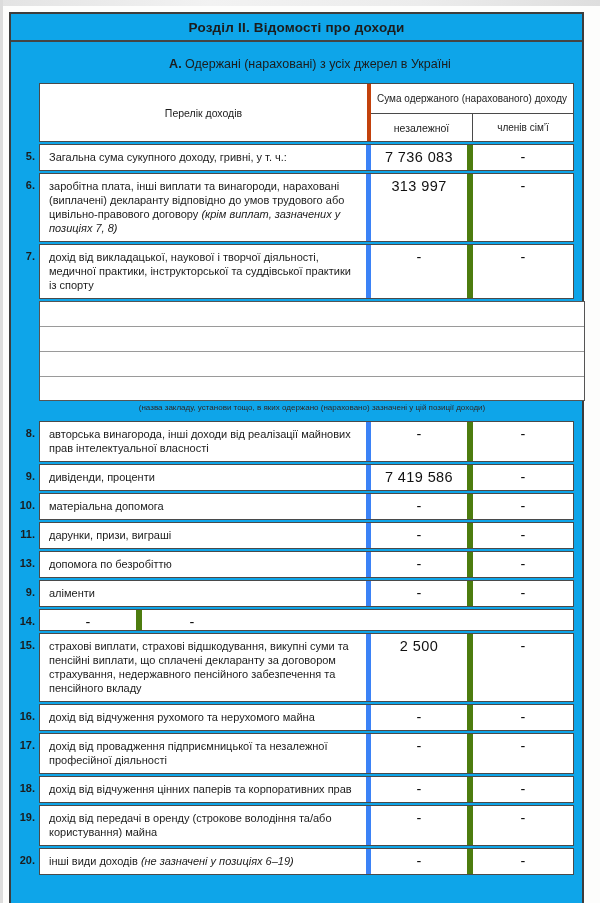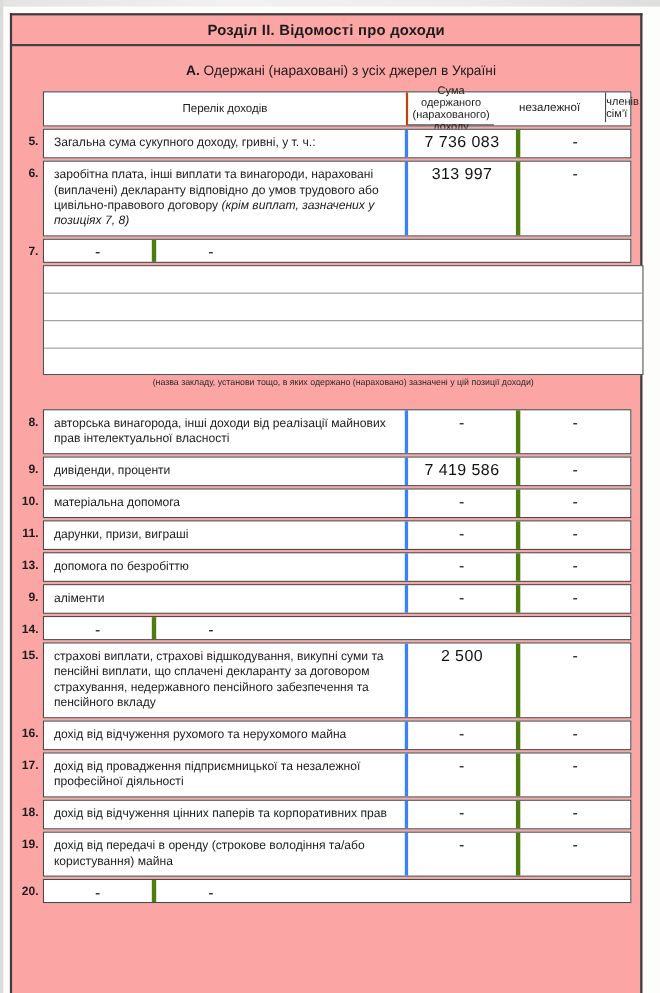--- a/index.html
+++ b/index.html
@@ -9,69 +9,69 @@
     font-family:"Liberation Sans", sans-serif;
   }
   
   .scan-top { position:absolute; left:0; top:0; width:600px; height:6px;
     background:linear-gradient(90deg,#e3e3e3 0%, #f2f2f2 35%, #ececec 70%, #dedede 100%); }
   .scan-left { position:absolute; left:0; top:0; width:3px; height:903px; background:#dcdcdc; }
 
   .frame {
     position:absolute; left:9px; top:12px; width:575px; height:891px;
     border:2px solid #3d3d3d; border-bottom:none; box-sizing:border-box;
-    background:#fca5a5;
+    background:#0ea5e9;
   }
   .title-band {
     padding:6px 0 5px 0; text-align:center;
     font-size:13.5px; font-weight:bold; letter-spacing:0.2px;
     border-bottom:2px solid #444;
   }
   .subtitle { margin-top:15px; text-align:center; font-size:12.5px;padding-left:27px; }
   .subtitle .letter { font-weight:bold; }
 
   .content { margin-top:12px; }
 
   
   .thead {
     display:flex; margin-left:28px; width:535px; box-sizing:border-box;
     border:1px solid #4a4a4a; margin-bottom:2px; background:#fff;
   }
-  .th-list { width:331px; box-sizing:border-box; border-right:2px solid #c2410c;
+  .th-list { width:331px; box-sizing:border-box; border-right:4px solid #c2410c;
     display:flex; align-items:center; justify-content:center; font-size:10.5px; }
-  .th-right { width:202px; display:flex; flex-direction:row; }
+  .th-right { width:202px; display:flex; flex-direction:column; }
   .th-sum { height:30px; box-sizing:border-box; border-bottom:1px solid #4a4a4a;
     display:flex; align-items:center; justify-content:center; text-align:center;
     font-size:10px; padding:0 4px; }
   .th-sub { display:flex; height:27px; }
   .th-decl { width:102px; box-sizing:border-box; border-right:1px solid #4a4a4a;
     display:flex; align-items:center; justify-content:center; font-size:10.5px; }
   .th-fam { flex:1; display:flex; align-items:center; justify-content:center; font-size:10px; }
 
   
   .row { display:flex; margin-bottom:2px; }
   .num { flex:0 0 auto; width:24px; padding:6px 4px 0 0; text-align:right;
     font-size:11px; font-weight:bold; }
   .rowbox { display:flex; width:535px; box-sizing:border-box;
     border:1px solid #4a4a4a; background:#fff; }
-  .lbl { width:331px; box-sizing:border-box; border-right:3px solid #3b82f6;
+  .lbl { width:331px; box-sizing:border-box; border-right:5px solid #3b82f6;
     padding:5px 8px 6px 9px; font-size:11px; line-height:14px; }
   .lbl .it { font-style:italic; }
-  .val { width:102px; box-sizing:border-box; border-right:4px solid #4d7c0f;
+  .val { width:102px; box-sizing:border-box; border-right:6px solid #4d7c0f;
     display:flex; justify-content:center; align-items:flex-start;
     padding-top:4px; font-size:14.5px; letter-spacing:0.4px; color:#111; }
   .val.fam { width:100px; border-right:none; }
 
   
   .notebox { margin-left:28px; width:546px; height:100px; box-sizing:border-box;
     border:1px solid #555; background:#fff; margin-top:0; }
   .noteline { height:25px; box-sizing:border-box; border-bottom:1px solid #9a9a9a; }
   .noteline.last { border-bottom:none; }
   .note-caption { margin-left:28px; width:546px; text-align:center;
-    font-size:8px; color:#2a2a2a; padding-top:2px; margin-bottom:20px; }
+    font-size:8px; color:#2a2a2a; padding-top:2px; margin-bottom:9px; }
 </style>
 </head>
 <body>
 
 <div class="page">
   <div class="scan-top"></div>
   <div class="scan-left"></div>
 
   <div class="frame">
     <div class="title-band">Розділ II. Відомості про доходи</div>
@@ -105,20 +105,21 @@
         <div class="rowbox">
           <div class="lbl"><span>заробітна плата, інші виплати та винагороди, нараховані (виплачені) декларанту відповідно до умов трудового або цивільно-правового договору </span><span class="it">(крім виплат, зазначених у позиціях 7, 8)</span></div>
           <div class="val">313 997</div>
           <div class="val fam">-</div>
         </div>
       </div>
 
       <div class="row">
         <div class="num">7.</div>
         <div class="rowbox">
+          <div class="lbl"><span>дохід від викладацької, наукової і творчої діяльності, медичної практики, інструкторської та суддівської практики із спорту</span></div>
           <div class="val">-</div>
           <div class="val fam">-</div>
         </div>
       </div>
 
       <div class="notebox">
         <div class="noteline"></div>
         <div class="noteline"></div>
         <div class="noteline"></div>
         <div class="noteline last"></div>
@@ -228,20 +229,21 @@
         <div class="rowbox">
           <div class="lbl"><span>дохід від передачі в оренду (строкове володіння та/або користування) майна</span></div>
           <div class="val">-</div>
           <div class="val fam">-</div>
         </div>
       </div>
 
       <div class="row">
         <div class="num">20.</div>
         <div class="rowbox">
+          <div class="lbl"><span>інші види доходів </span><span class="it">(не зазначені у позиціях 6–19)</span></div>
           <div class="val">-</div>
           <div class="val fam">-</div>
         </div>
       </div>
 
     </div>
   </div>
 </div>
 
 </body></html>

